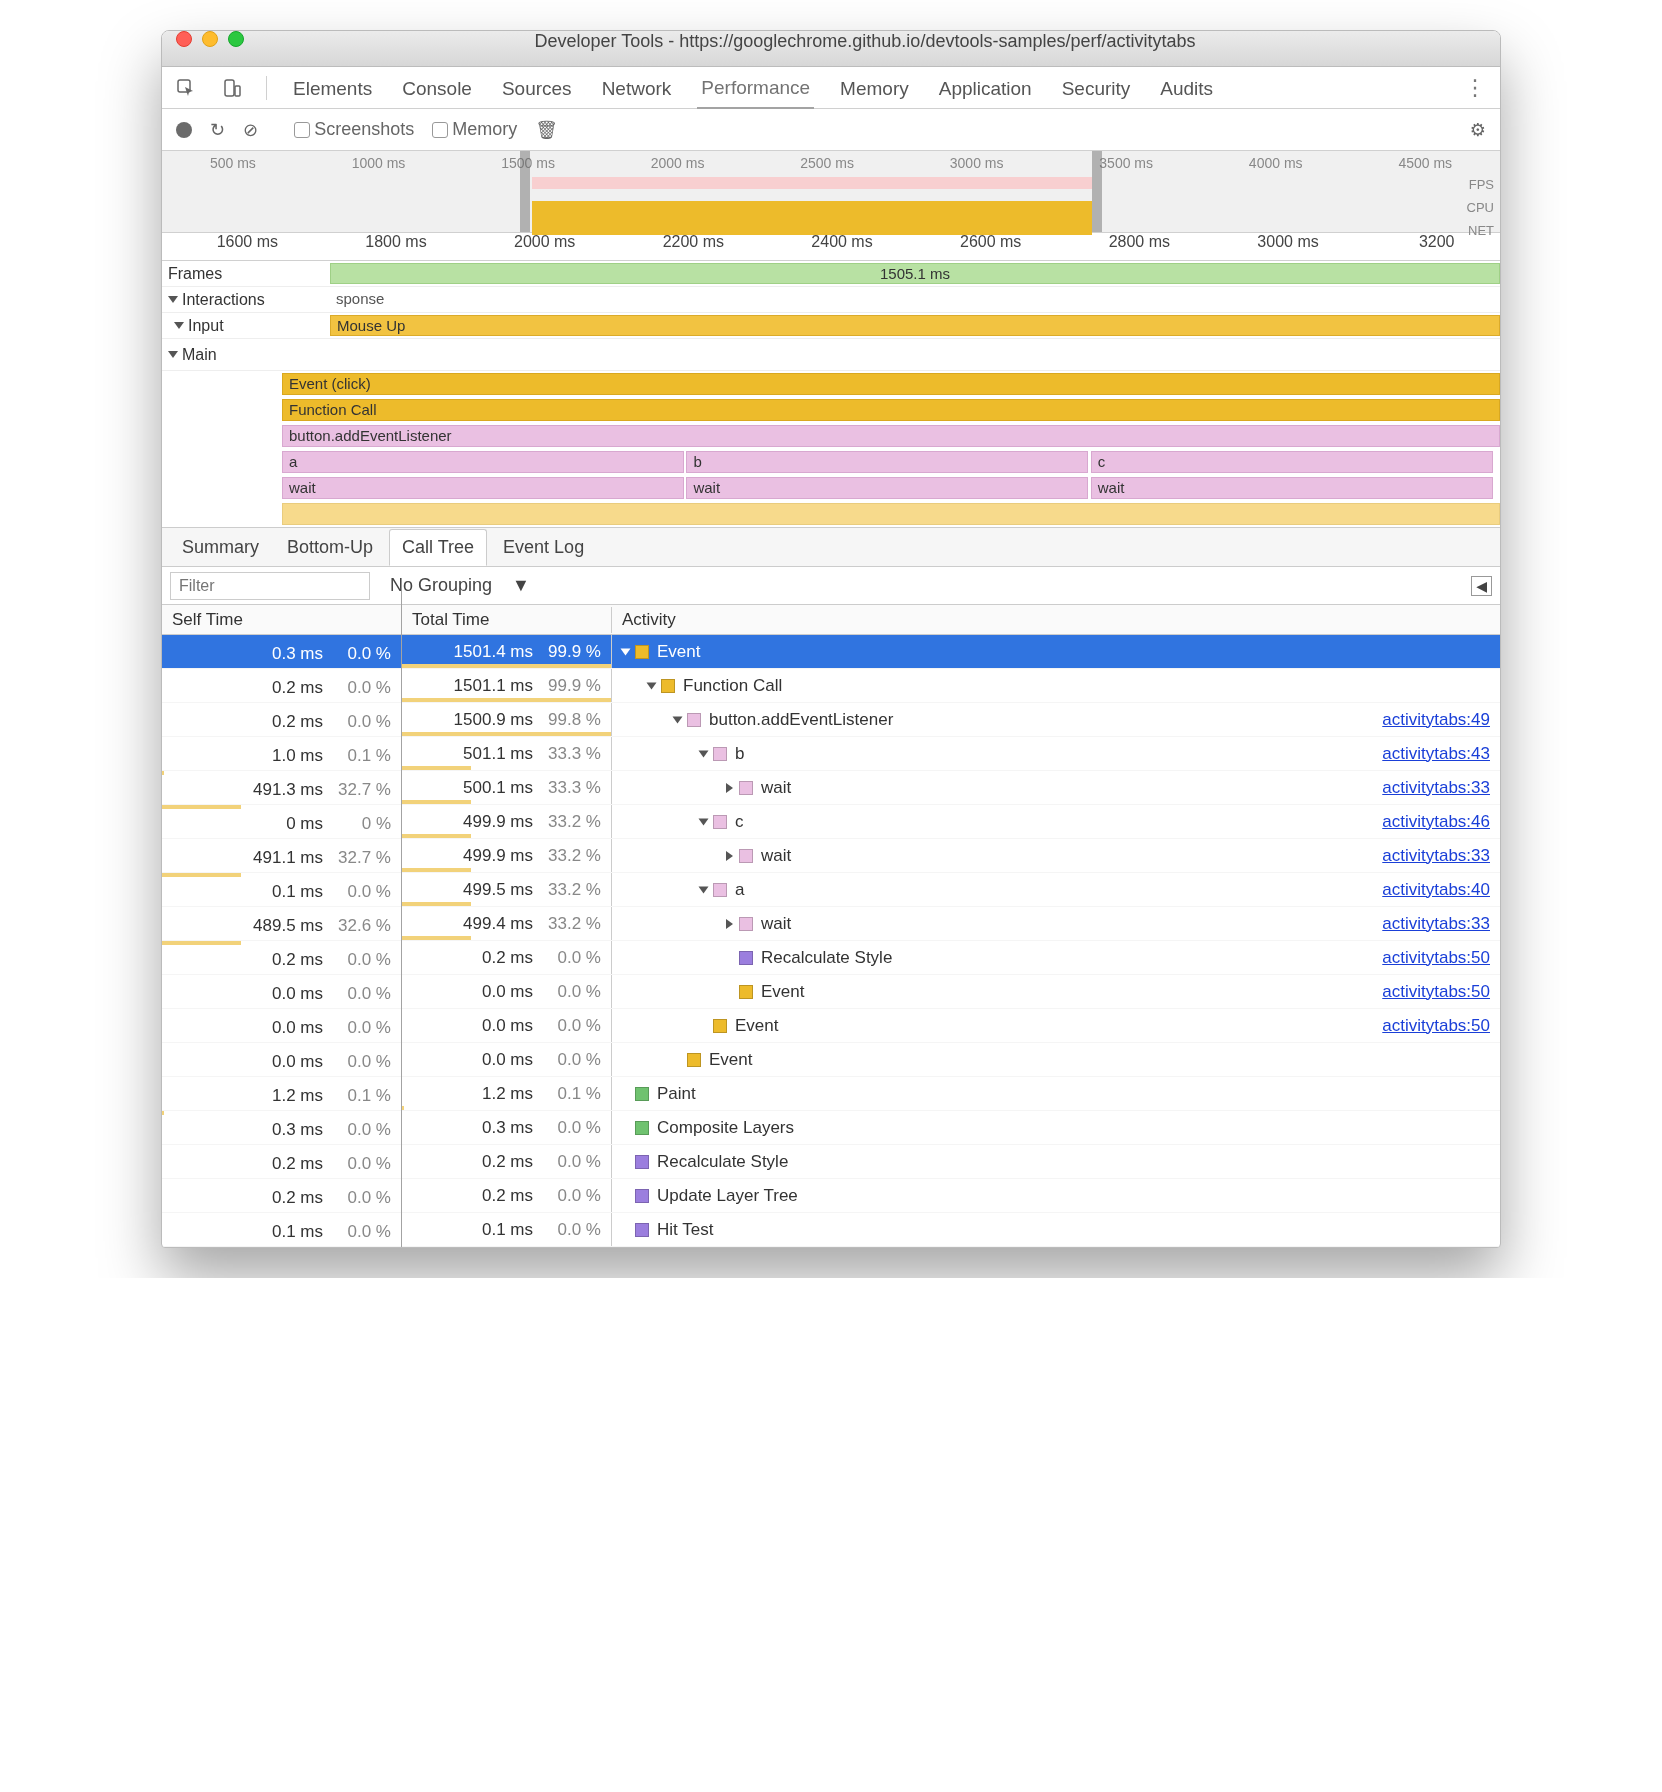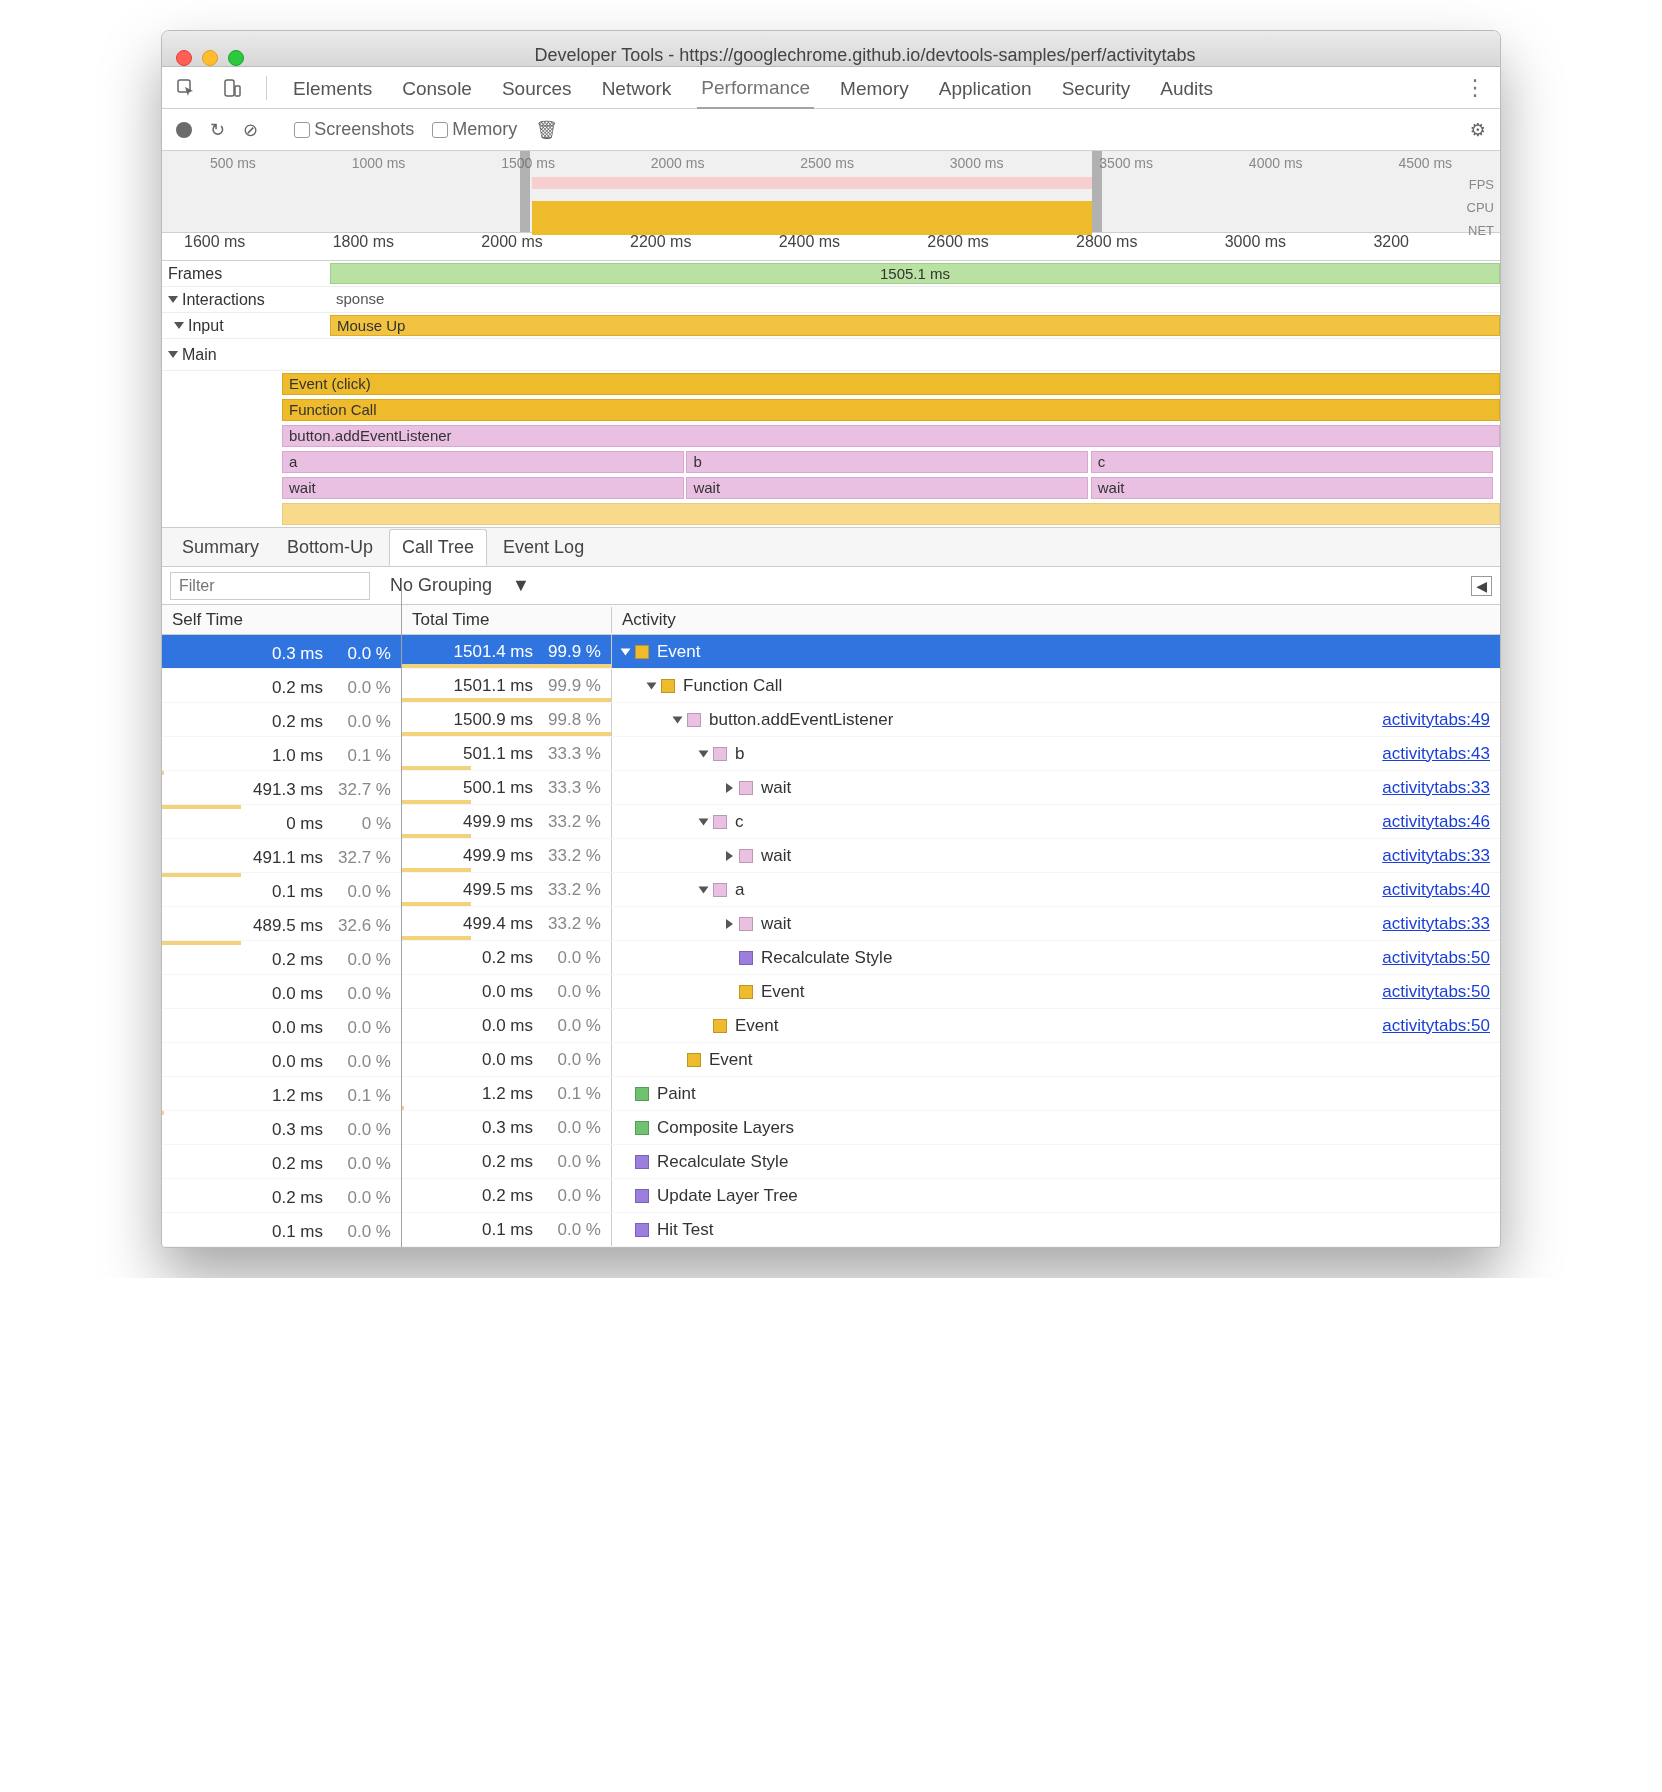--- a/index.html
+++ b/index.html
@@ -1,18 +1,18 @@
 <!DOCTYPE html>
 <html><head>
 <meta charset="utf-8">
 <style>
 * { box-sizing: border-box; margin: 0; padding: 0; font-family: -apple-system, "Helvetica Neue", Arial, sans-serif; }
 body { background: #fff; font-size: 18px; color: #333; }
 .window { width: 1340px; margin: 30px auto; border: 1px solid #bbb; border-radius: 8px 8px 4px 4px; box-shadow: 0 30px 60px rgba(0,0,0,0.35); overflow: hidden; background: #fff; }
-.titlebar { height: 36px; background: linear-gradient(#ebebeb,#d7d7d7); border-bottom: 1px solid #bcbcbc; display: flex; align-items: flex-end; padding: 0 14px; position: relative; }
+.titlebar { height: 36px; background: linear-gradient(#ebebeb,#d7d7d7); border-bottom: 1px solid #bcbcbc; display: flex; align-items: flex-start; padding: 0 14px; position: relative; }
 .traffic { display: flex; gap: 10px; }
 .tl { width: 16px; height: 16px; border-radius: 50%; }
 .tl.red { background: #ff5f57; border: 1px solid #e33e32; }
 .tl.yellow { background: #febc2e; border: 1px solid #e1a116; }
 .tl.green { background: #2bc840; border: 1px solid #17a62d; }
 .title { flex: 1; text-align: center; font-size: 18px; color: #444; }
 .mainbar { height: 42px; border-bottom: 1px solid #d0d0d0; display: flex; align-items: center; padding: 0 12px; gap: 22px; font-size: 19px; color: #555; }
 .mainbar .ico { width: 24px; height: 24px; display: flex; align-items: center; justify-content: center; color: #666; }
 .mainbar .sep { width: 1px; height: 24px; background: #d0d0d0; }
 .tab { padding: 10px 4px 8px; cursor: default; }
@@ -26,21 +26,21 @@
 .overview { position: relative; height: 82px; background: #f0f0f0; border-bottom: 1px solid #d0d0d0; }
 .ovticks { display: flex; justify-content: space-around; font-size: 14px; color: #888; padding-top: 4px; }
 .ovlabels { position: absolute; right: 6px; top: 22px; font-size: 13px; color: #888; line-height: 23px; text-align: right; }
 .ovchart { position: absolute; left: 370px; right: 408px; top: 20px; bottom: 4px; }
 .ovchart .frame { position: absolute; left:0; right:0; top:6px; height:12px; background: #f8cfd0; }
 .ovchart .cpu { position: absolute; left:0; right:0; top:30px; height:34px; background: #edbb2b; }
 .ovhandle { position: absolute; top:0; bottom:0; width:10px; background: rgba(100,100,100,0.45); }
 .ovhandle.l { left: 358px; }
 .ovhandle.r { right: 398px; }
 .timeruler { height: 28px; border-bottom: 1px solid #d0d0d0; display: flex; font-size: 16px; color: #444; }
-.timeruler span { flex: 1; text-align: left; padding-left: 22px; }
+.timeruler span { flex: 1; text-align: center; padding-left: 22px; }
 .trackrow { display: flex; border-bottom: 1px solid #eee; font-size: 16px; min-height: 26px; }
 .tracklabel { width: 120px; padding: 2px 6px; color: #333; display: flex; align-items: center; gap: 4px; }
 .disclose { width: 0; height: 0; border-left: 5px solid transparent; border-right: 5px solid transparent; border-top: 7px solid #555; display: inline-block; }
 .trackbody { flex: 1; position: relative; margin-left: 48px; }
 .bar { position: absolute; top:2px; bottom:2px; font-size: 15px; padding: 1px 6px; overflow: hidden; white-space: nowrap; }
 .green { background: #b8e1a3; border: 1px solid #9fd086; }
 .yellowo { background: #f2c341; border: 1px solid #dbab2a; }
 .yellow2 { background: #edbb2b; border: 1px solid #d9a820; color:#333; }
 .pink { background: #eac0e2; border: 1px solid #d8a8d0; color:#333; }
 .flame { padding-left: 120px; }

